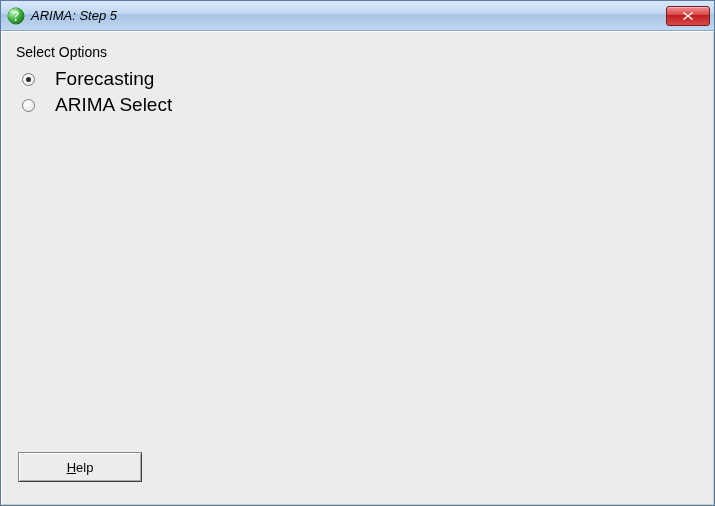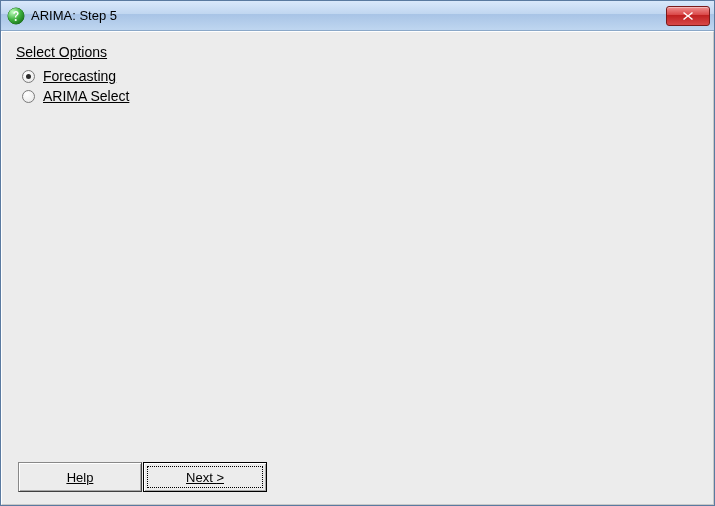--- a/index.html
+++ b/index.html
@@ -35,20 +35,21 @@
       height: 18px;
       margin-right: 6px;
       flex-shrink: 0;
     }
     .titlebar .title-text {
       color: #000;
       font-size: 13px;
       font-weight: normal;
       flex: 1;
       white-space: nowrap;
+      font-style: italic;
     }
     .titlebar .close-btn {
       width: 44px;
       height: 20px;
       border-radius: 3px;
       background: linear-gradient(to bottom, #f08f8f 0%, #d94545 45%, #c02020 46%, #d84848 100%);
       border: 1px solid #7a1a1a;
       display: flex;
       align-items: center;
       justify-content: center;
@@ -56,28 +57,27 @@
       cursor: default;
       box-shadow: inset 0 1px 0 rgba(255,255,255,0.4);
     }
     .titlebar .close-btn svg {
       width: 12px;
       height: 10px;
     }
     .client {
       flex: 1;
       background: #ececec;
-      padding: 12px 14px 6px 14px;
+      padding: 12px 14px 16px 14px;
       display: flex;
       flex-direction: column;
       border: 1px solid #ffffff;
       border-right-color: #c8c8c8;
       border-bottom-color: #c8c8c8;
       margin: 0;
-      text-decoration: underline;
     }
     .content {
       flex: 1;
     }
     .heading {
       font-size: 14px;
       color: #000;
       margin-bottom: 8px;
     }
     .radio-row {
@@ -102,26 +102,27 @@
       width: 5px;
       height: 5px;
       border-radius: 50%;
       background: #2b2b2b;
       display: none;
     }
     .radio.selected .dot {
       display: block;
     }
     .radio-label {
-      font-size: 14px;
-      color: #000;
+      font-size: 19px;
+      color: #000;
+      margin-left: 12px;
     }
     .button-row {
       display: flex;
-      gap: 1px;
+      gap: 18px;
       padding: 6px 2px 6px 2px;
       justify-content: flex-start;
     }
     .btn {
       width: 124px;
       height: 30px;
       background: #ececec;
       border: 1px solid #888;
       border-right-color: #404040;
       border-bottom-color: #404040;
@@ -194,20 +195,16 @@
       <div class="radio-row">
         <span class="radio"></span>
         <span class="radio-label">ARIMA Select</span>
       </div>
     </div>
 
     <div class="button-row">
       <div class="btn">
         <span><span class="underline">H</span><span>elp</span></span>
       </div>
-      <div class="btn default">
-        <span class="focus-ring"></span>
-        <span><span>Next </span><span class="underline">&gt;</span></span>
-      </div>
     </div>
   </div>
 
 </div>
 
 </body></html>

